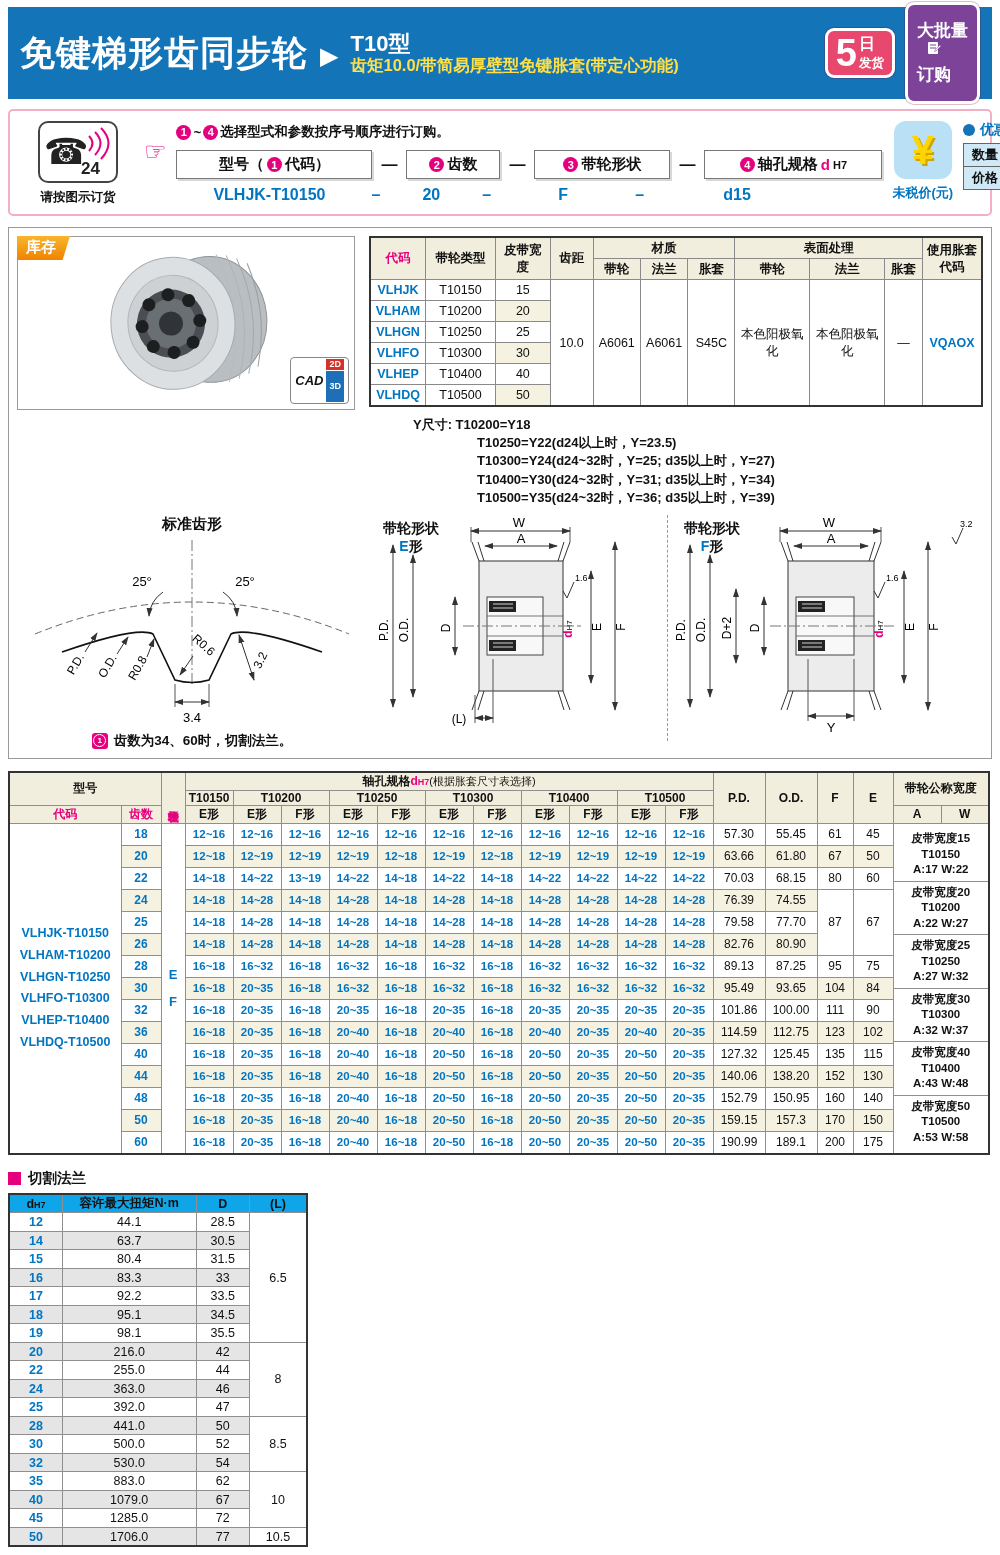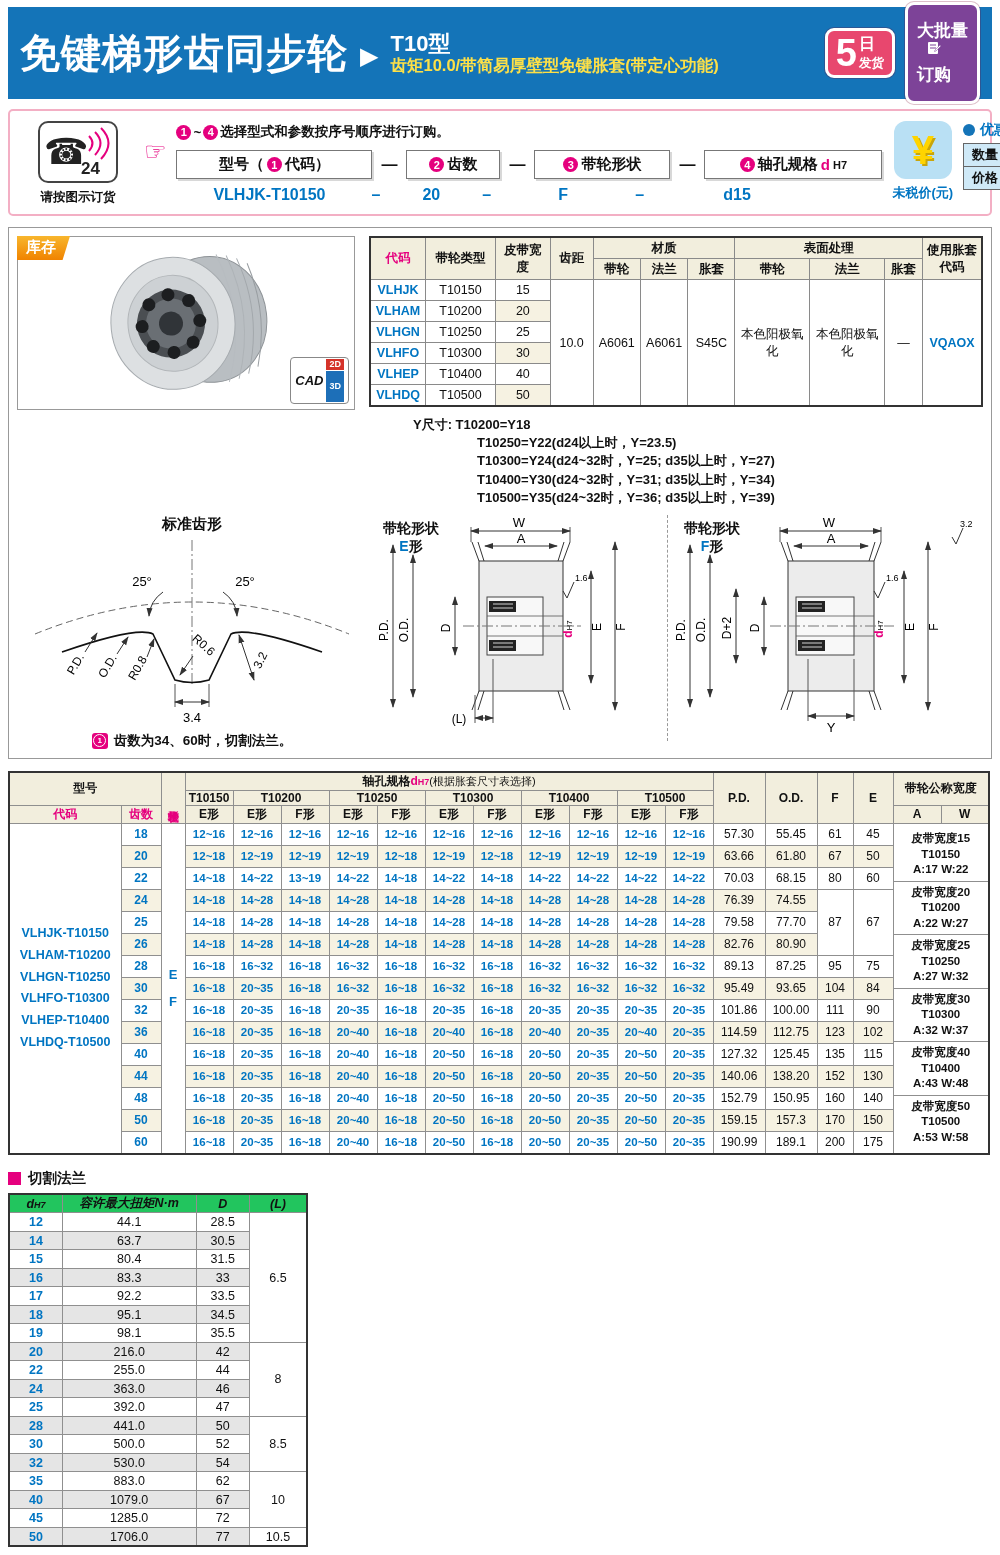--- a/index.html
+++ b/index.html
@@ -5,21 +5,21 @@
   html,body{margin:0;padding:0;background:#fff;color:#111;
     font-family:"Liberation Sans","DejaVu Sans",sans-serif;}
   body{width:1000px;}
   .page{padding:7px 8px 4px 8px;}
   .b{font-weight:bold}
   .blue{color:#0075c2}
   .pink{color:#e5007e}
 
   
   .topbar{background:#1474b8;display:flex;align-items:center;padding:8px 12px;gap:12px;height:76px;}
-  .title{color:#fff;font-size:40px;font-weight:bold;letter-spacing:1px;white-space:nowrap;}
+  .title{color:#fff;font-size:35px;font-weight:bold;letter-spacing:1px;white-space:nowrap;}
   .tarrow{color:#fff;font-size:24px;margin-top:6px;}
   .tgroup{flex:1;line-height:1.15;}
   .series{color:#fff;font-size:22px;font-weight:bold;}
   .subtitle{color:#fde047;font-size:16.5px;font-weight:bold;}
   .badges{display:flex;gap:10px;align-items:center;}
   .badge{border:3px solid #fff;border-radius:9px;color:#fff;font-weight:bold;display:flex;align-items:center;padding:3px 8px;box-shadow:0 0 0 1px rgba(120,0,40,.25);}
   .b5{background:#e8476e;}
   .b5 .num{font-size:38px;line-height:.95;}
   .b5 .col{display:flex;flex-direction:column;margin-left:2px;}
   .b5 .d1{font-size:16px;}.b5 .d2{font-size:12.5px;}
@@ -98,21 +98,21 @@
   .notes-cell{padding:0!important;background:#fff!important;}
   .wn{height:52.5px;display:flex;flex-direction:column;justify-content:center;border-bottom:1px solid #8f8f8f;font-size:11.5px;font-weight:bold;line-height:1.35;}
   .wn:last-child{border-bottom:none;}
 
   
   .sleevesec{margin-top:14px;width:310px;}
   .stitle{display:flex;align-items:center;gap:7px;font-size:14.5px;font-weight:bold;}
   .sq{width:13px;height:13px;background:#e5007e;flex:none;}
   table.sleeve{border-collapse:collapse;margin-top:5px;font-size:12.5px;border:2px solid #333;width:300px;table-layout:fixed;}
   .sleeve th,.sleeve td{border:1px solid #8f8f8f;text-align:center;padding:0 4px;height:17.5px;background:#fff;}
-  .sleeve th{background:#22c55e;font-weight:bold;font-style:italic;}
+  .sleeve th{background:#0ea5e9;font-weight:bold;}
   .sleeve td.cream{background:#e5e5e5;}
   .sleeve .dcol{color:#0075c2;font-weight:bold;}
   .sub{font-size:9px;}
 
   svg text{font-family:"Liberation Sans","DejaVu Sans",sans-serif;}
 </style>
 </head>
 <body>
 
 <div class="page">

